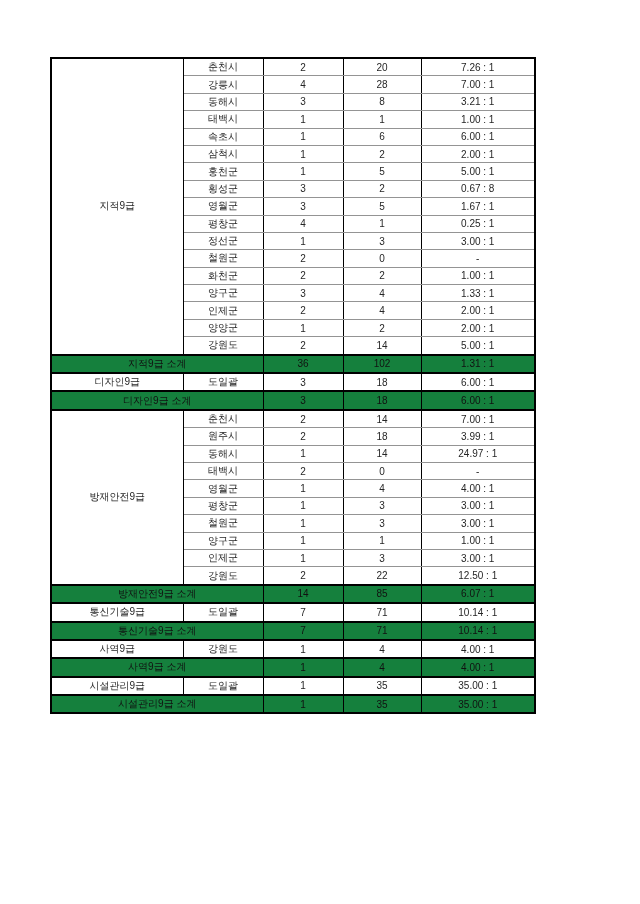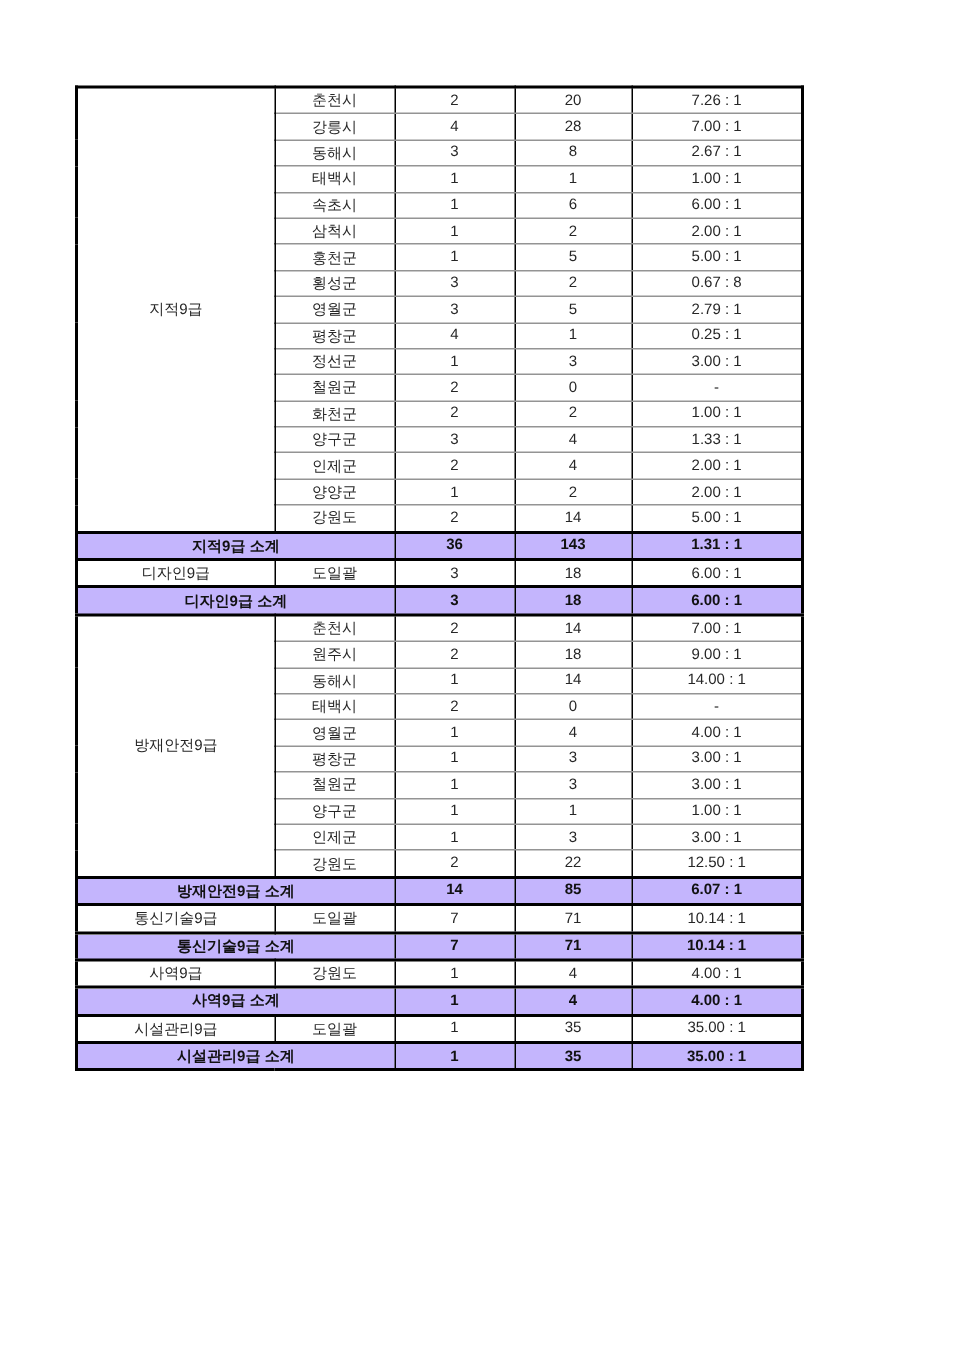--- a/index.html
+++ b/index.html
@@ -38,22 +38,22 @@
     overflow: hidden;
     white-space: nowrap;
   }
   
   table.recruit tr.data-row td {
     border-top: 1px solid #949494;
     border-bottom: 1px solid #949494;
   }
   
   table.recruit tr.subtotal-row td {
-    background: #c4b5fd;
-    font-weight: bold;
+    background: #15803d;
+    font-weight: normal;
     color: #111111;
     border-top: 2px solid #000000;
     border-bottom: 2px solid #000000;
   }
   table.recruit td.category-cell {
     border-top: 2px solid #000000;
     border-bottom: 2px solid #000000;
     margin-left: 28px;
   }
   col.c-category { width: 132px; }
@@ -86,21 +86,21 @@
           <tr class="data-row">
             <td>강릉시</td>
             <td>4</td>
             <td>28</td>
             <td>7.00 : 1</td>
           </tr>
           <tr class="data-row">
             <td>동해시</td>
             <td>3</td>
             <td>8</td>
-            <td>2.67 : 1</td>
+            <td>3.21 : 1</td>
           </tr>
           <tr class="data-row">
             <td>태백시</td>
             <td>1</td>
             <td>1</td>
             <td>1.00 : 1</td>
           </tr>
           <tr class="data-row">
             <td>속초시</td>
             <td>1</td>
@@ -122,21 +122,21 @@
           <tr class="data-row">
             <td>횡성군</td>
             <td>3</td>
             <td>2</td>
             <td>0.67 : 8</td>
           </tr>
           <tr class="data-row">
             <td>영월군</td>
             <td>3</td>
             <td>5</td>
-            <td>2.79 : 1</td>
+            <td>1.67 : 1</td>
           </tr>
           <tr class="data-row">
             <td>평창군</td>
             <td>4</td>
             <td>1</td>
             <td>0.25 : 1</td>
           </tr>
           <tr class="data-row">
             <td>정선군</td>
             <td>1</td>
@@ -175,21 +175,21 @@
           </tr>
           <tr class="data-row">
             <td>강원도</td>
             <td>2</td>
             <td>14</td>
             <td>5.00 : 1</td>
           </tr>
           <tr class="subtotal-row">
             <td colspan="2">지적9급 소계</td>
             <td>36</td>
-            <td>143</td>
+            <td>102</td>
             <td>1.31 : 1</td>
           </tr>
           <tr class="data-row">
             <td rowspan="1" class="category-cell">디자인9급</td>
             <td>도일괄</td>
             <td>3</td>
             <td>18</td>
             <td>6.00 : 1</td>
           </tr>
           <tr class="subtotal-row">
@@ -202,27 +202,27 @@
             <td rowspan="10" class="category-cell">방재안전9급</td>
             <td>춘천시</td>
             <td>2</td>
             <td>14</td>
             <td>7.00 : 1</td>
           </tr>
           <tr class="data-row">
             <td>원주시</td>
             <td>2</td>
             <td>18</td>
-            <td>9.00 : 1</td>
+            <td>3.99 : 1</td>
           </tr>
           <tr class="data-row">
             <td>동해시</td>
             <td>1</td>
             <td>14</td>
-            <td>14.00 : 1</td>
+            <td>24.97 : 1</td>
           </tr>
           <tr class="data-row">
             <td>태백시</td>
             <td>2</td>
             <td>0</td>
             <td>-</td>
           </tr>
           <tr class="data-row">
             <td>영월군</td>
             <td>1</td>

